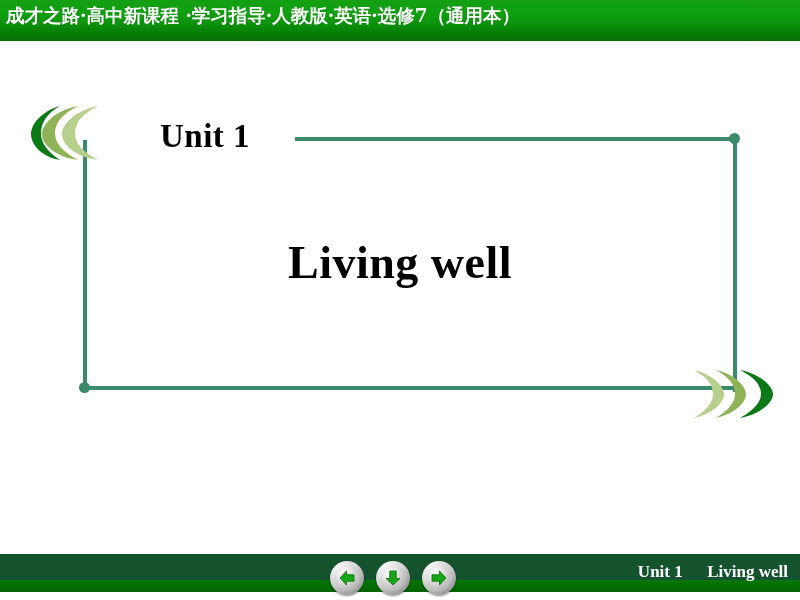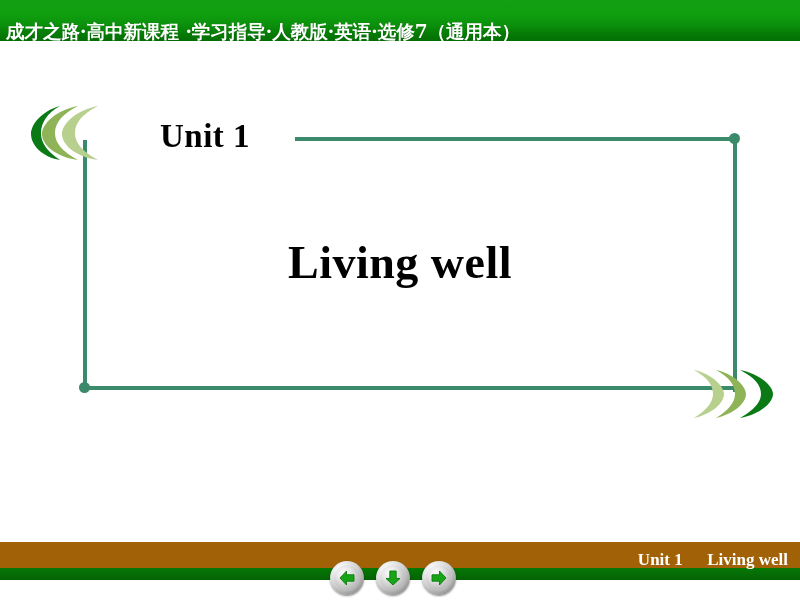--- a/index.html
+++ b/index.html
@@ -43,21 +43,20 @@
     left: 6px;
     top: 3px;
     color: #ffffff;
     font-family: "DejaVu Serif", "Liberation Serif", serif;
     font-weight: bold;
     font-size: 18.5px;
     letter-spacing: 0px;
     white-space: nowrap;
     line-height: 26px;
     text-shadow: 0 0 1px rgba(0,0,0,0.25);
-    margin-top: 16px;
   }
 
   
   .frame-line {
     position: absolute;
     background: #3b8a6b;
   }
   #frame-line-top {
     left: 295px;
     top: 137px;
@@ -143,24 +142,24 @@
     font-size: 46px;
     color: #000000;
     letter-spacing: 0.5px;
     white-space: nowrap;
   }
 
   
   #footer-bar {
     position: absolute;
     left: 0;
-    top: 542px;
+    top: 554px;
     width: 800px;
     height: 38px;
-    background: #a16207;
+    background: #14532d;
     overflow: hidden;
   }
   #footer-bar-dark {
     position: absolute;
     left: 0;
     bottom: 0;
     width: 800px;
     height: 12px;
     background: linear-gradient(to bottom, #067706 0%, #046304 100%);
   }

